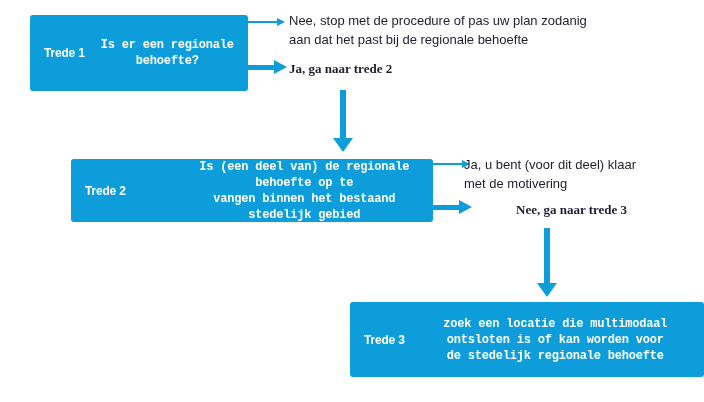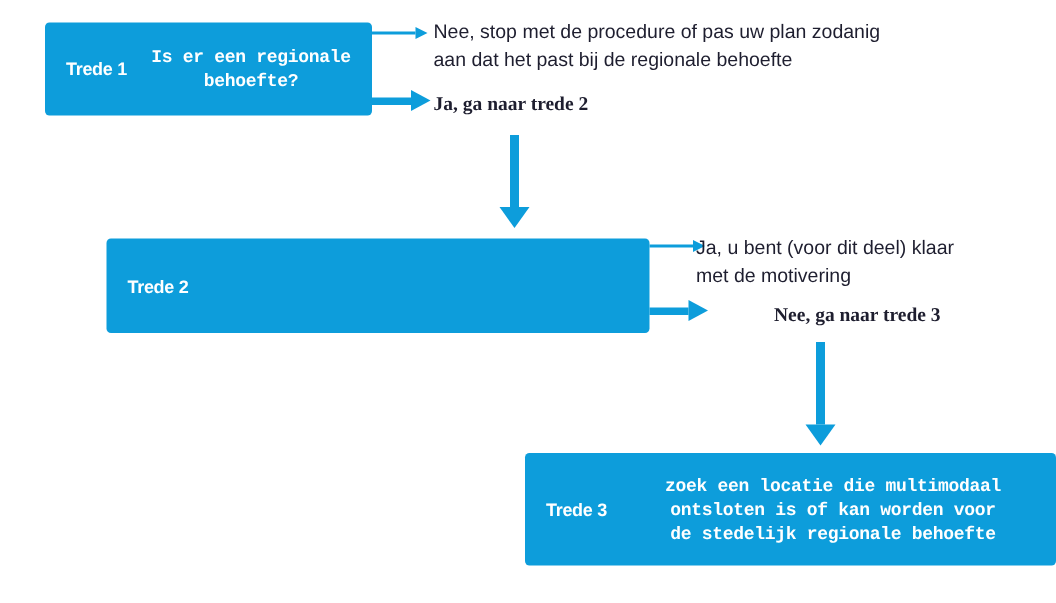--- a/index.html
+++ b/index.html
@@ -12,21 +12,21 @@
     position:relative;width:704px;height:402px;background:#ffffff;overflow:hidden;
   }
   
   .step-box{
     position:absolute;background:var(--blue);color:#ffffff;border-radius:3px;
     display:flex;align-items:center;
     font-weight:bold;font-size:12px;line-height:16px;letter-spacing:-0.2px;
   }
   .step-box .label{white-space:nowrap;padding-left:14px;}
   .step-box .question{flex:1;text-align:center;white-space:pre-line;padding:0 6px 0 8px;font-family:Liberation Mono, monospace;}
-  #box1{left:30px;top:15px;width:218px;height:62px;}
+  #box1{left:30px;top:15px;width:218px;height:76px;}
   #box2{left:71px;top:159px;width:362px;height:63px;gap:48px;}
   #box3{left:350px;top:302px;width:354px;height:75px;}
   
   .note{
     position:absolute;color:var(--dark);font-size:13px;line-height:19px;white-space:pre-line;
   }
   .note.bold{font-weight:bold;font-family:Liberation Serif, serif;}
   #note-no1{left:289px;top:11px;}
   #note-yes1{left:289px;top:59px;}
   #note-yes2{left:464px;top:155px;}
@@ -75,20 +75,22 @@
   </div>
   <div class="note bold" id="note-yes1">Ja, ga naar trede 2</div>
 
   <div class="arrow-d" id="arr-down1">
     <span class="line"></span>
     <span class="head"></span>
   </div>
 
   <div class="step-box" id="box2">
     <span class="label">Trede 2</span>
+    <span class="question">Is (een deel van) de regionale behoefte op te
+vangen binnen het bestaand stedelijk gebied</span>
   </div>
 
   <div class="arrow-r thin" id="arr-thin2">
     <span class="line"></span>
     <span class="head"></span>
   </div>
   <div class="note" id="note-yes2">Ja, u bent (voor dit deel) klaar
 met de motivering</div>
 
   <div class="arrow-r thick" id="arr-thick2">

